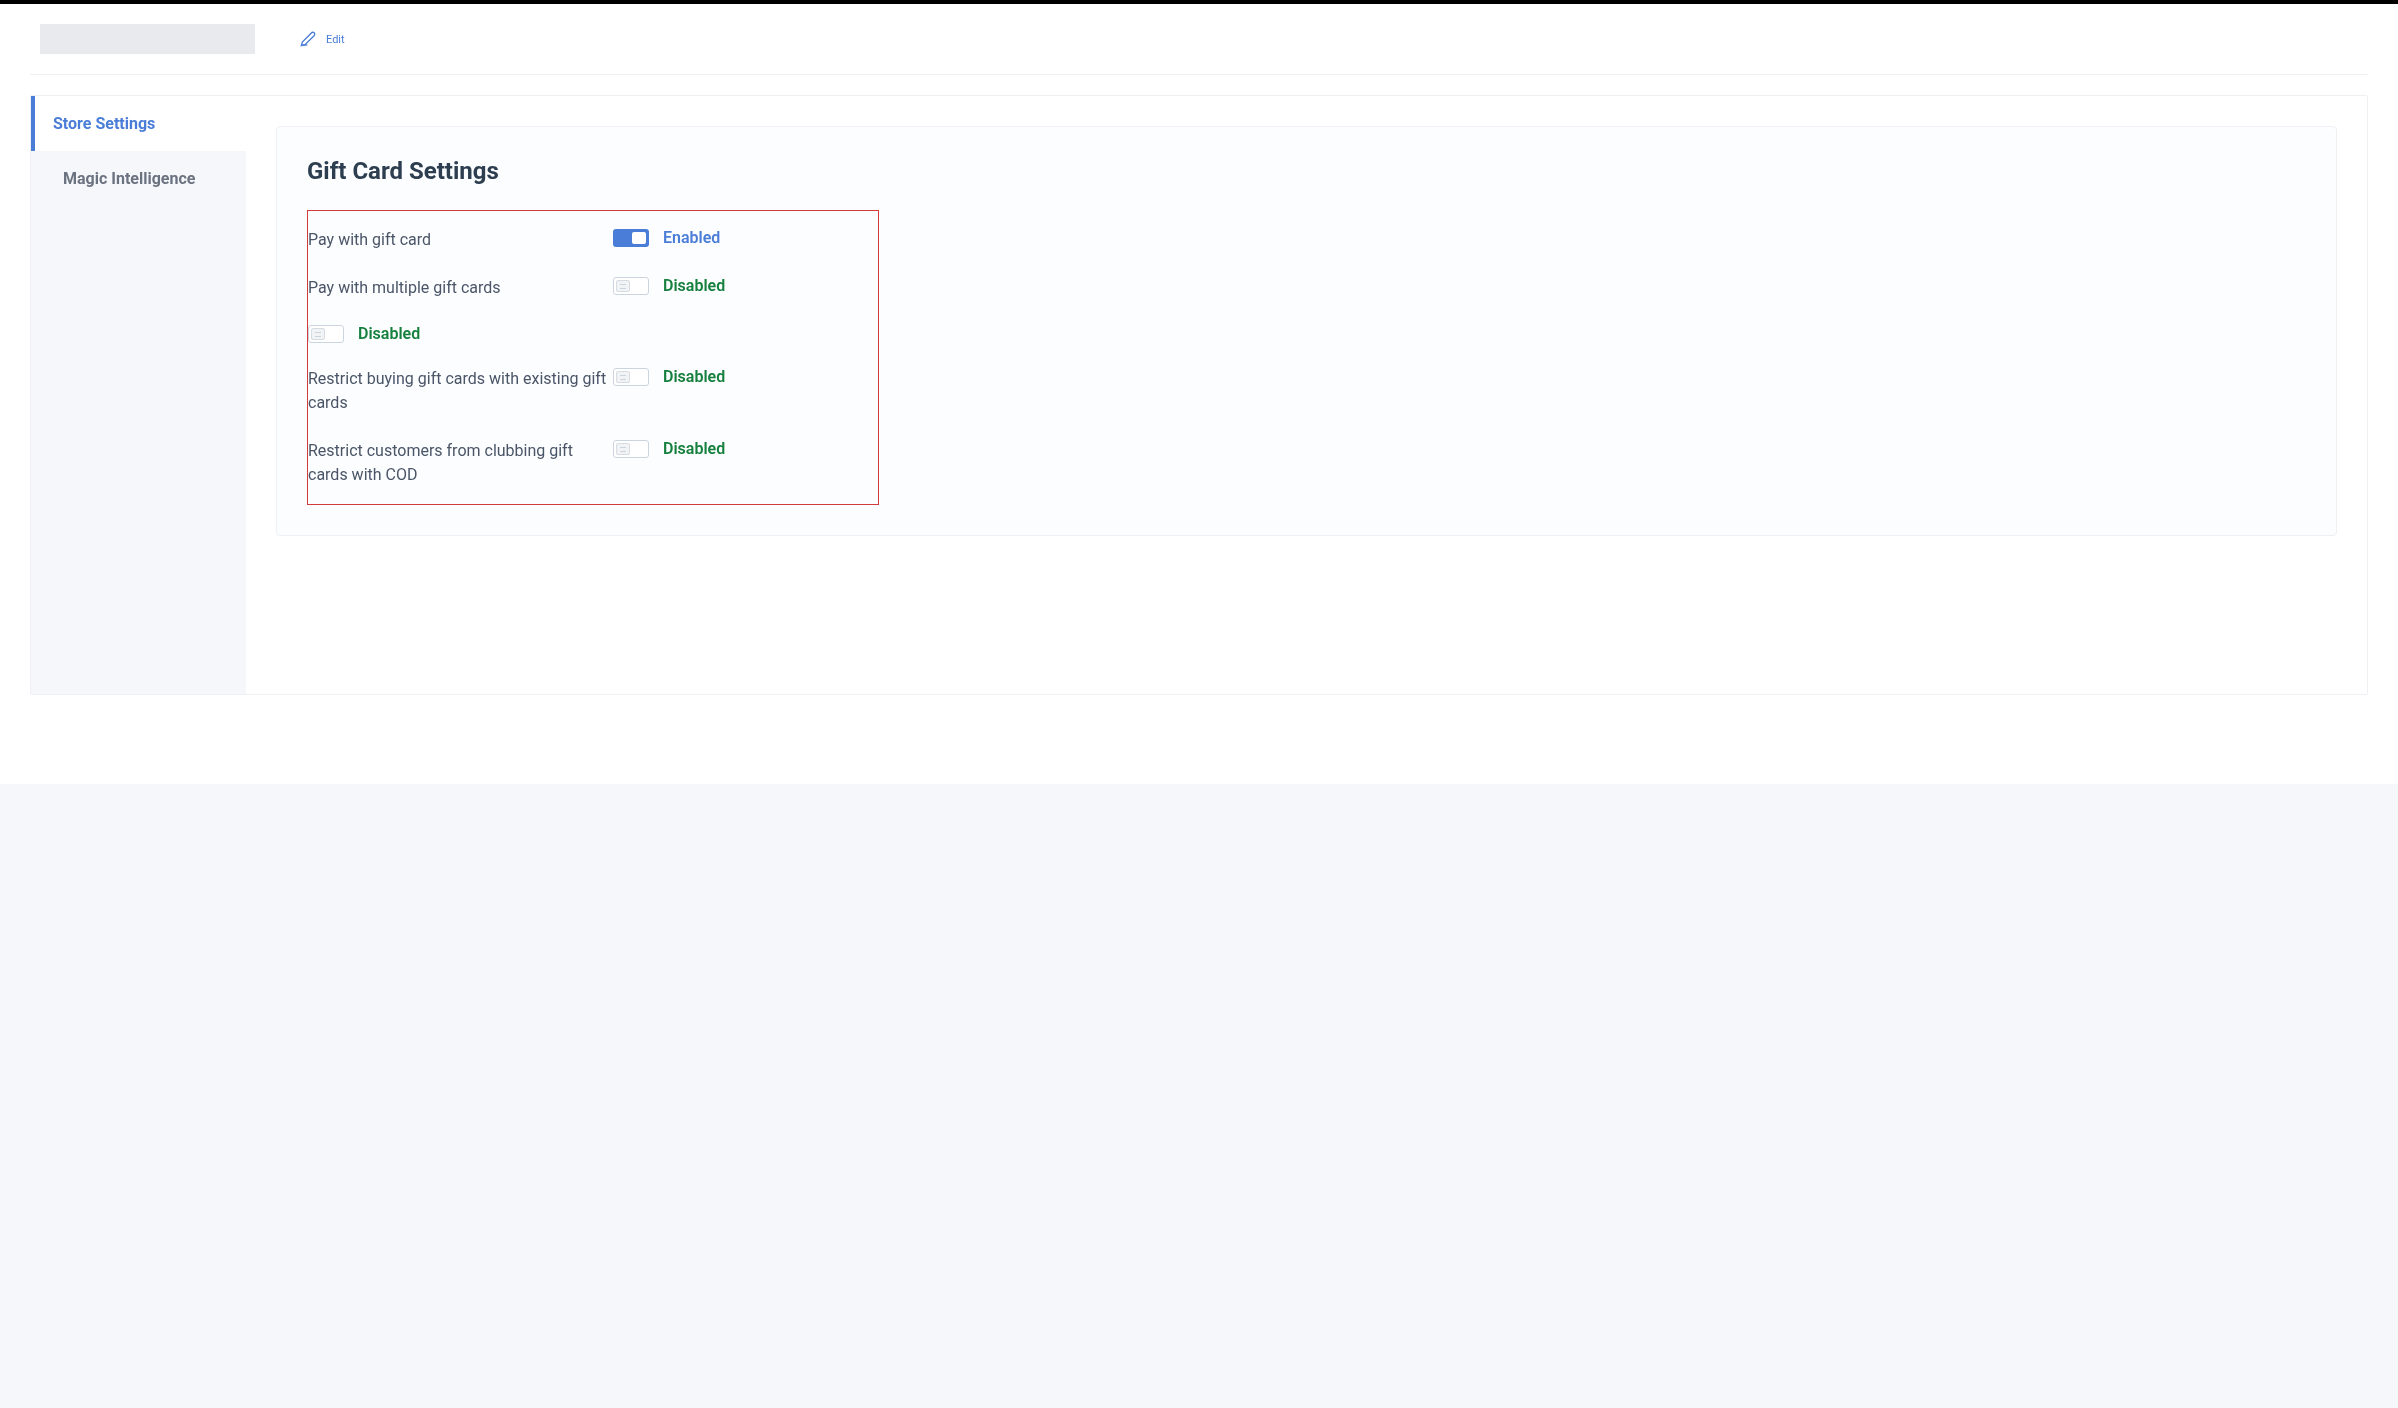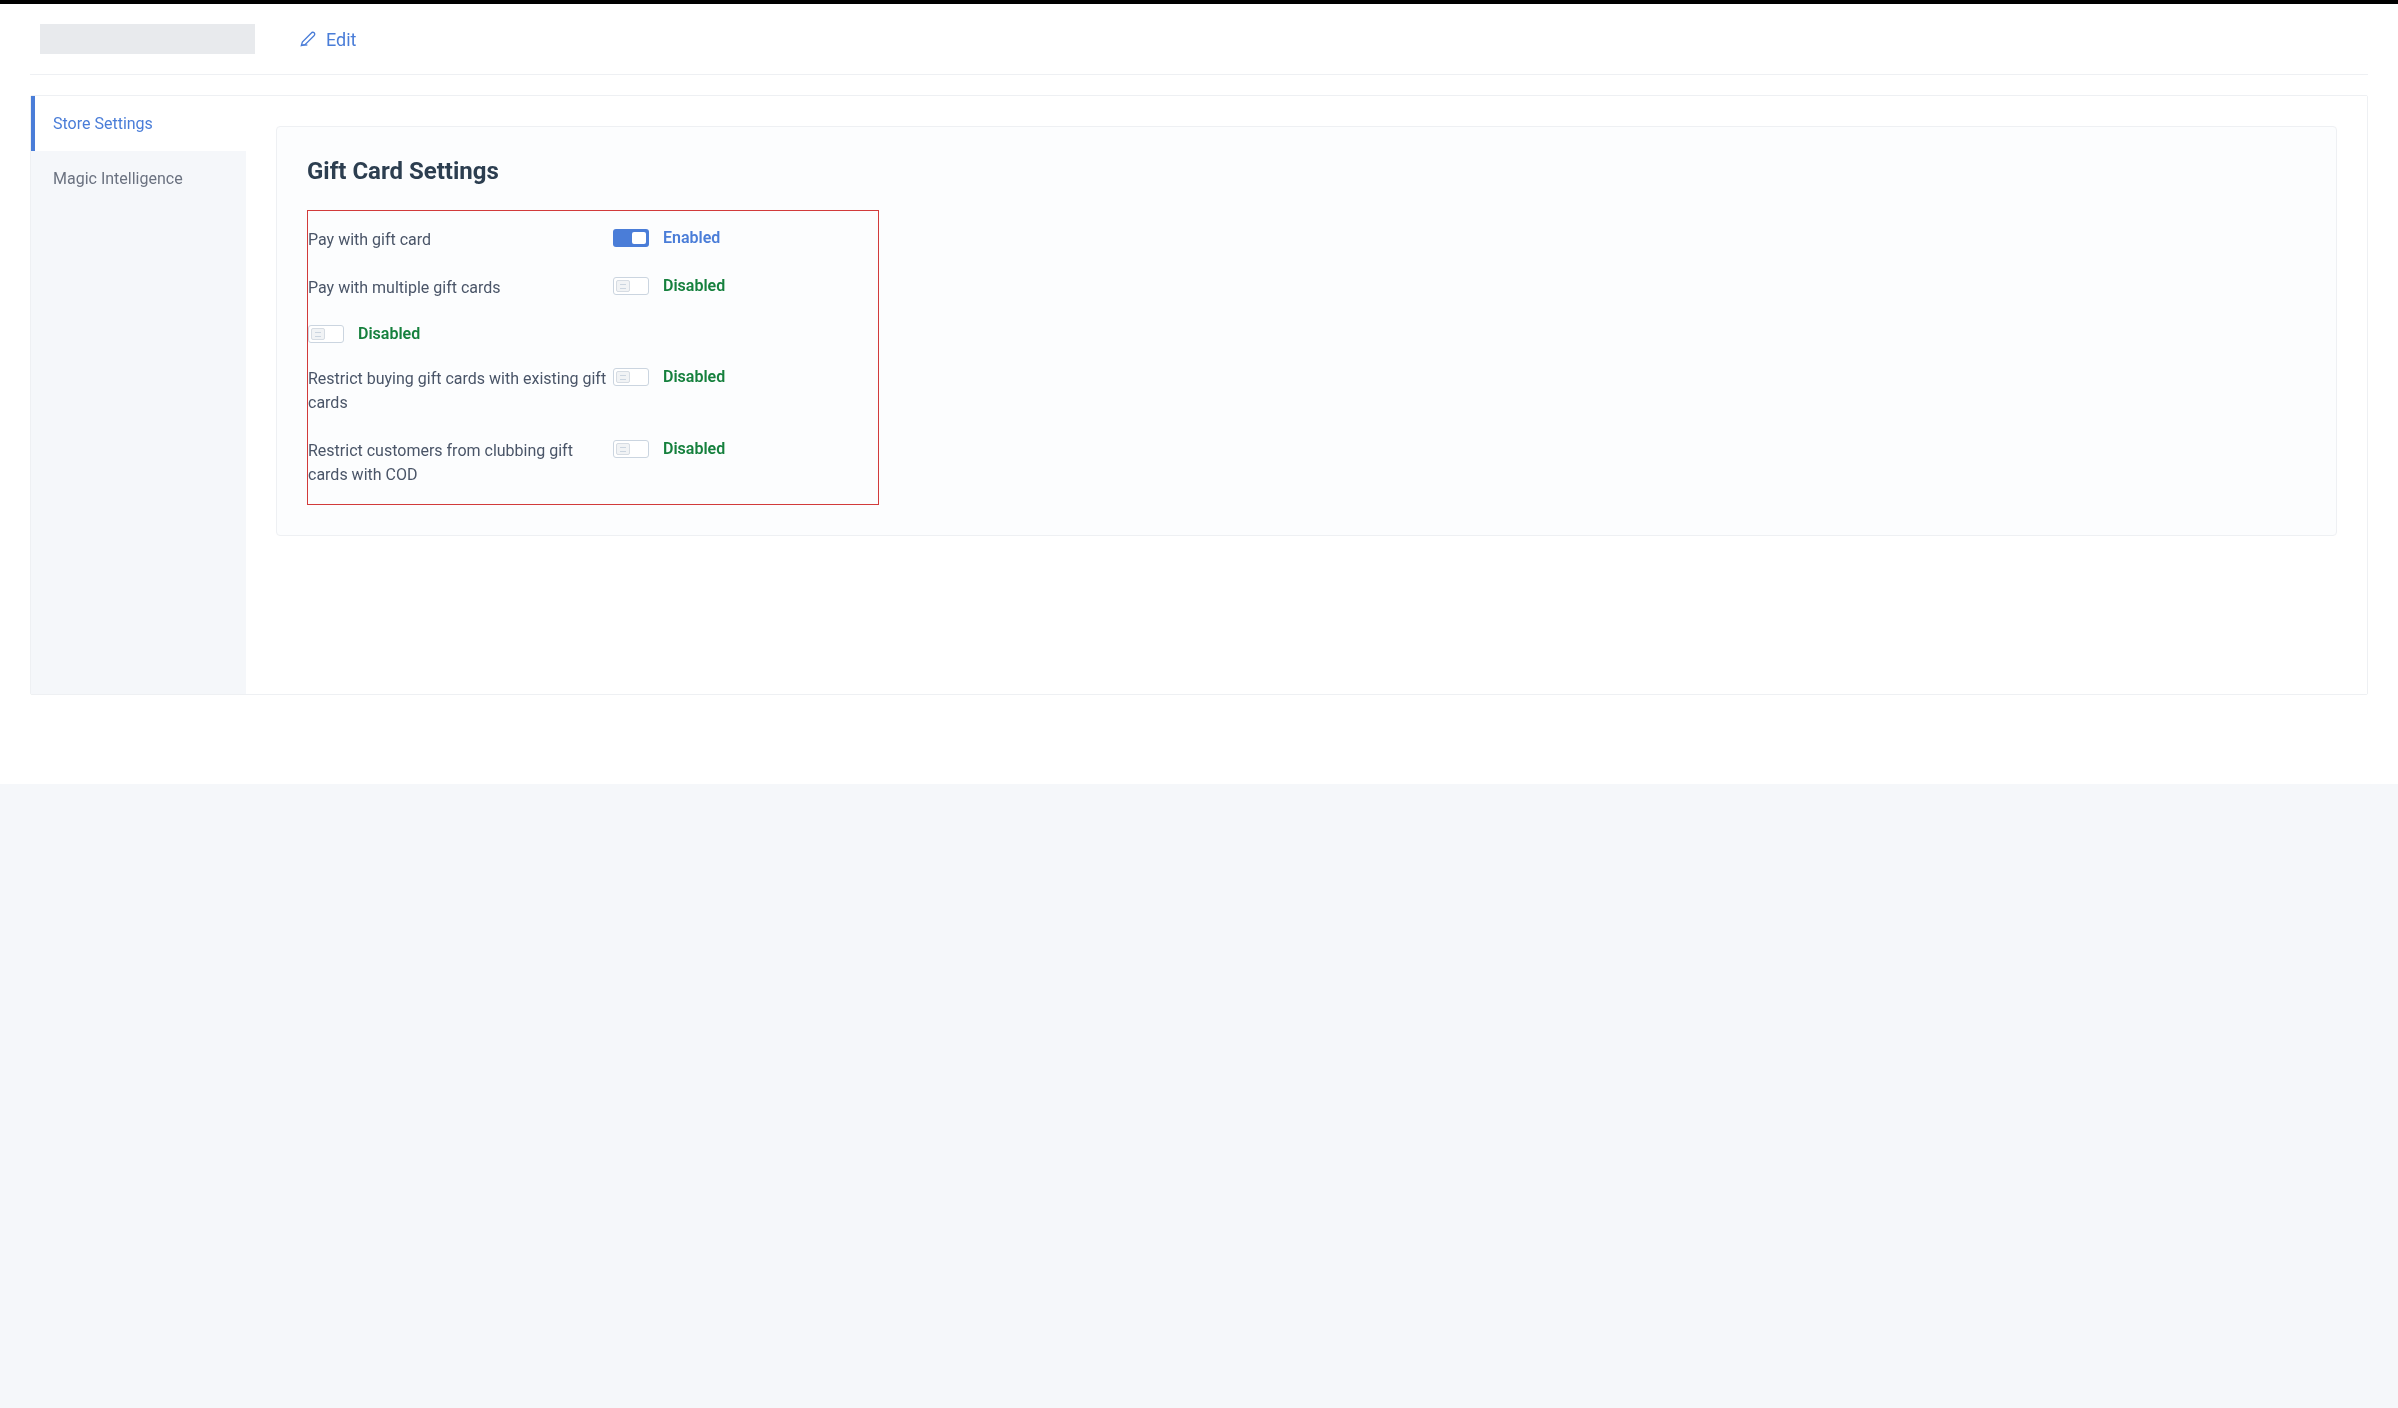--- a/index.html
+++ b/index.html
@@ -33,43 +33,43 @@
       height: 30px;
       background: #e8eaed;
       margin-left: 10px;
     }
     .edit-section {
       display: flex;
       align-items: center;
       margin-left: 45px;
       color: #4a7dd8;
       cursor: pointer;
-      font-size: 18px;
+      font-size: 11px;
     }
     .edit-icon {
       margin-right: 10px;
       display: inline-flex;
       align-items: center;
     }
     .main-content {
       display: flex;
       margin-top: 20px;
       border: 1px solid #eef0f3;
       border-radius: 2px;
       min-height: 600px;
     }
     .sidebar {
       width: 215px;
       background: #f5f7fa;
       flex-shrink: 0;
     }
     .sidebar-item {
-      padding: 18px 22px;
-      font-size: 16px;
-      font-weight: 400;
+      padding: 18px 32px;
+      font-size: 16px;
+      font-weight: 700;
       cursor: pointer;
       color: #6b7280;
     }
     .sidebar-item.active {
       background: #fff;
       color: #4a7dd8;
       border-left: 4px solid #4a7dd8;
       padding-left: 18px;
     }
     .content-area {

